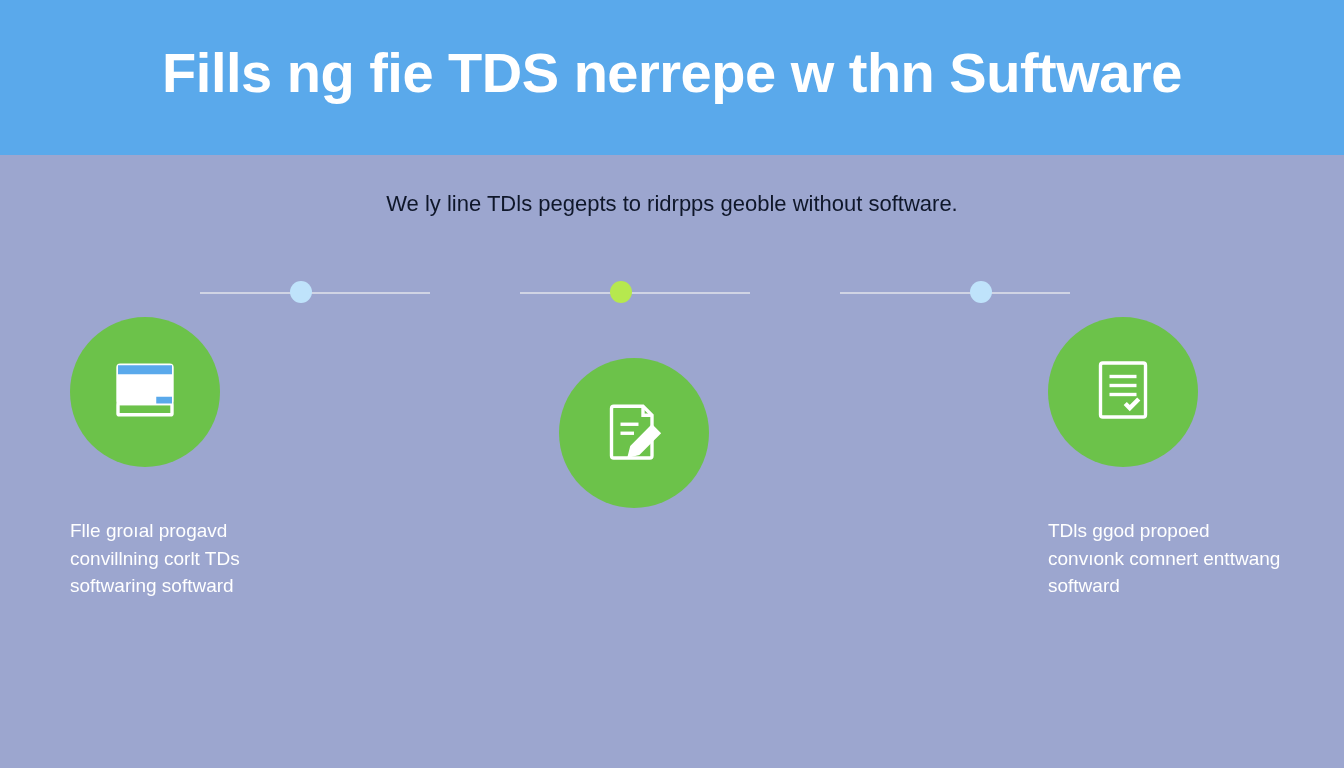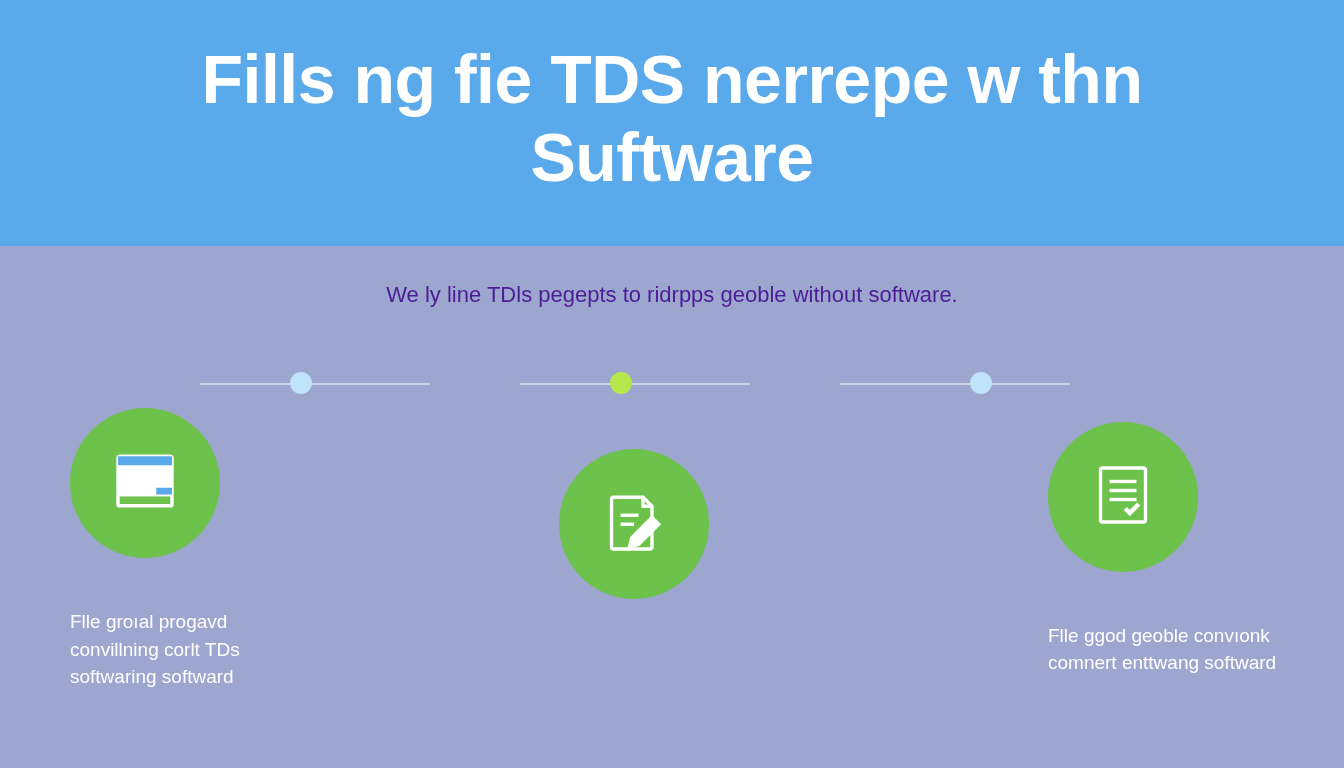--- a/index.html
+++ b/index.html
@@ -6,31 +6,31 @@
   html, body { width: 1344px; height: 768px; overflow: hidden; font-family: "Segoe UI", Arial, sans-serif; }
   body { background: #9ca6cf; display: flex; flex-direction: column; }
 
   .header {
     background: #5aa9eb;
     padding: 40px 60px 50px 60px;
     text-align: center;
   }
   .header h1 {
     color: #ffffff;
-    font-size: 68px;
+    font-size: 56px;
     font-weight: 700;
     letter-spacing: -0.5px;
   }
 
   .subtitle-wrap {
     text-align: center;
     padding: 36px 0 0 0;
   }
   .subtitle {
-    color: #4c1d95;
+    color: #0f172a;
     font-size: 22px;
     font-weight: 400;
   }
 
   .flow-area {
     flex: 1;
     position: relative;
     padding: 100px 36px 0 70px;
   }
 
@@ -147,17 +147,17 @@
         <span>
           <svg viewBox="0 0 64 64" fill="none" stroke="#ffffff" stroke-width="3">
             <rect x="12" y="8" width="40" height="48" rx="2"></rect>
             <line x1="20" y1="20" x2="44" y2="20"></line>
             <line x1="20" y1="28" x2="44" y2="28"></line>
             <line x1="20" y1="36" x2="44" y2="36"></line>
             <path d="M34 44l4 4 8-8" stroke-width="4"></path>
           </svg>
         </span>
       </div>
-      <div class="caption">Flle ggod geoble convıonk comnert enttwang softward</div>
+      <div class="caption">TDls ggod propoed convıonk comnert enttwang softward</div>
     </div>
 
   </div>
 </div>
 
 </body></html>

